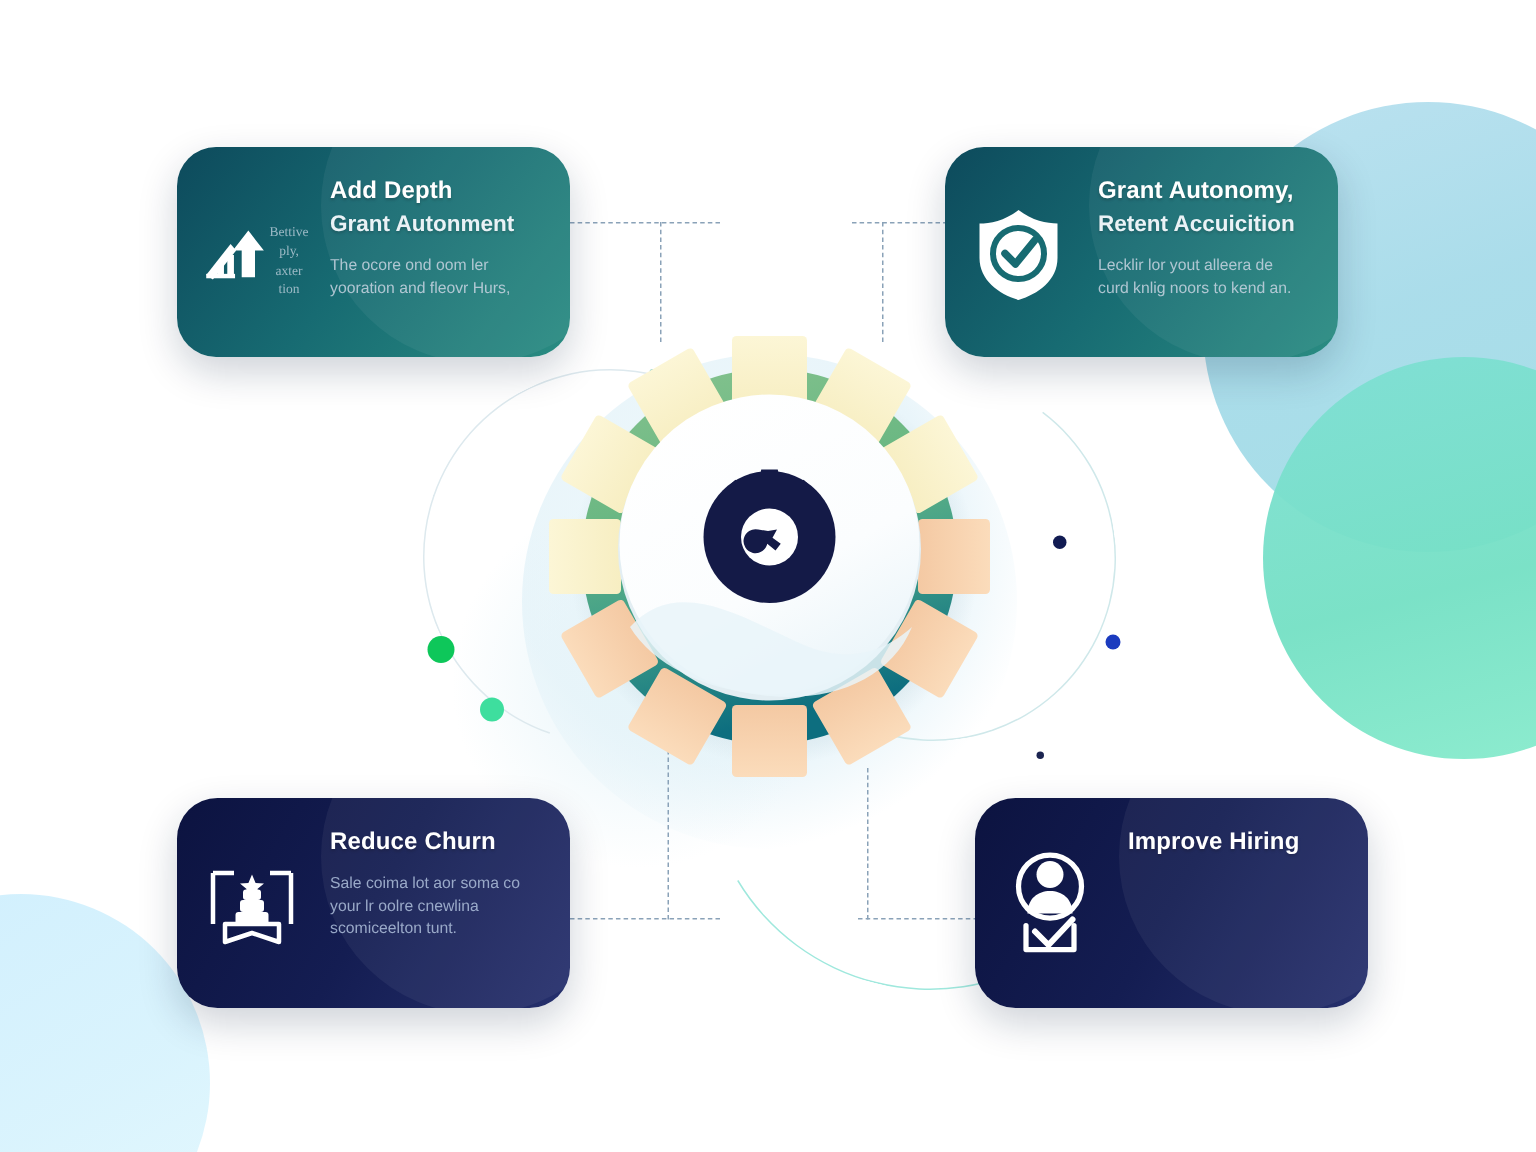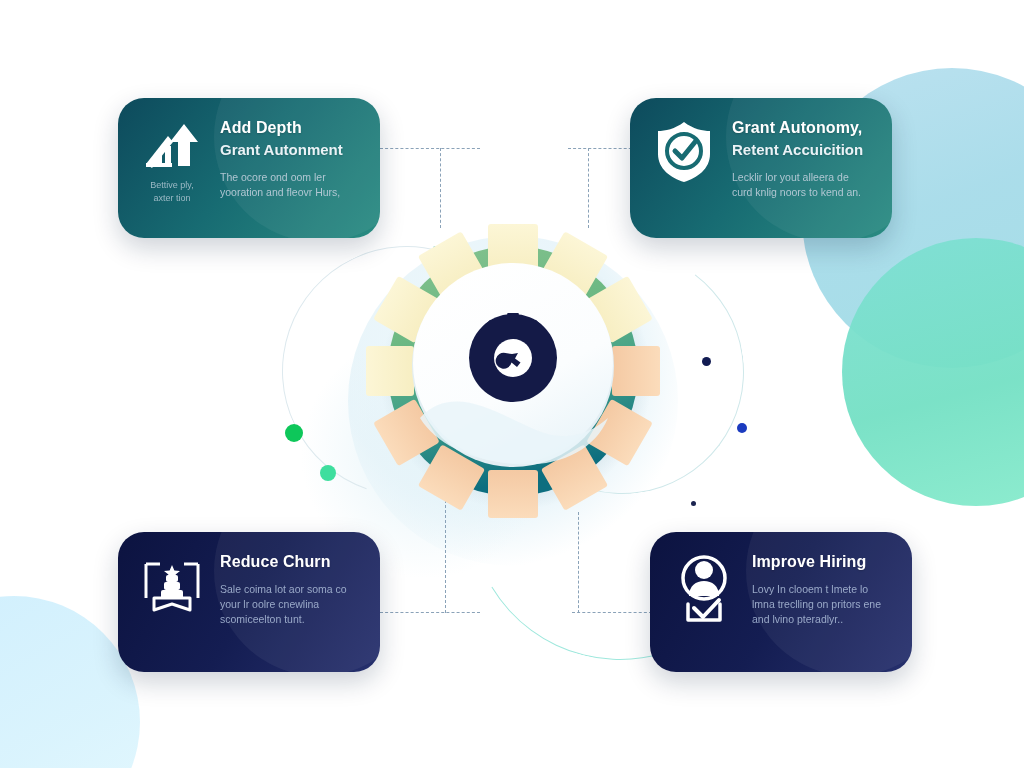--- a/index.html
+++ b/index.html
@@ -76,26 +76,28 @@
     content:""; position:absolute; right:-44px; top:-66px;
     width:210px; height:210px; border-radius:50%;
     background:rgba(255,255,255,.055);
     pointer-events:none;
   }
   .card-teal {
     background:linear-gradient(128deg,#0d4a5c 0%,#176b72 48%,#2a8c82 100%);
   }
   .card-navy {
     background:linear-gradient(120deg,#0c1340 0%,#141d52 50%,#26306d 100%);
+    border-radius:27px;
   }
   .card-icon {
     flex:0 0 auto; width:72px;
-    display:flex; flex-direction:column;
+    display:flex; 
     align-items:center; justify-content:flex-start;
     padding-top:2px;
+    font-family:Liberation Serif, serif;
   }
   .card-icon svg { display:block; }
   .card-text { flex:1 1 auto; min-width:0; padding-top:1px; }
   .card-title {
     color:#ffffff; font-size:16px; font-weight:bold;
     line-height:1.18; letter-spacing:.1px;
     text-shadow:0 1px 2px rgba(0,0,0,.22);
   }
   .card-subtitle {
     color:#e9f2f6; font-size:15px; font-weight:bold;
@@ -302,17 +304,16 @@
         <path d="M17 42 C17 32 24 27 32 27 C40 27 47 32 47 42 Z" fill="#ffffff"></path>
 
         <path d="M16 50 V66 H48 V50" fill="none" stroke="#ffffff" stroke-width="3.5" stroke-linecap="round" stroke-linejoin="round"></path>
         <path d="M22 54 L31 63 L47 46" fill="none" stroke="#ffffff" stroke-width="4" stroke-linecap="round" stroke-linejoin="round"></path>
       </svg>
       <div class="icon-caption"></div>
     </div>
     <div class="card-text">
       <div class="card-title">Improve Hiring</div>
       <div class="card-subtitle"></div>
-      <div class="card-body">Lovy In clooem t lmete lo<br>lmna treclling on pritors ene<br>and lvino pteradlyr..</div>
     </div>
   </div>
 
 </div>
 
 </body></html>

